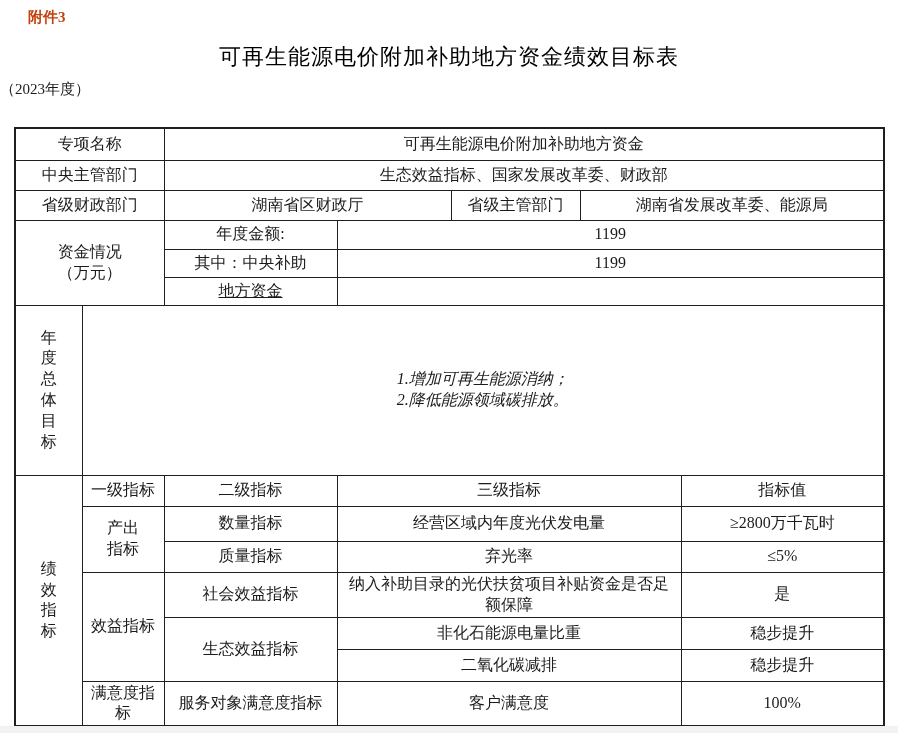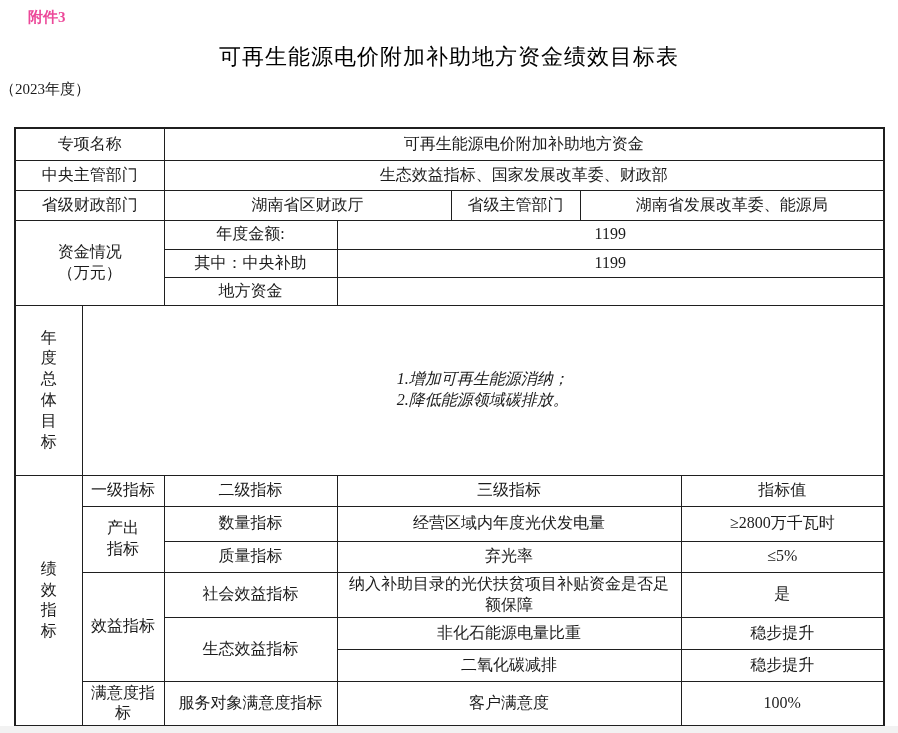--- a/index.html
+++ b/index.html
@@ -15,21 +15,21 @@
     overflow: hidden;
     font-family: "Liberation Serif", "DejaVu Serif", serif;
     color: #1b1b1b;
   }
   .attachment {
     position: absolute;
     left: 28px;
     top: 8px;
     font-size: 15px;
     font-weight: bold;
-    color: #ec4899;
+    color: #c2410c;
   }
   .doc-title {
     position: absolute;
     left: 0;
     top: 42px;
     width: 100%;
     text-align: center;
     font-size: 22px;
     font-weight: normal;
     letter-spacing: 1px;
@@ -66,21 +66,21 @@
   td.pre { white-space: pre-line; }
   td.v-label {
     white-space: pre-line;
     line-height: 1.5;
     padding: 0;
     letter-spacing: 0;
   }
   td.v-label-wide { line-height: 1.9; }
   td.align-left { text-align: left; padding-left: 8px; }
   td.align-left-tight { text-align: left; padding-left: 3px; }
-  td.align-right-lg { text-align: right; padding-right: 28px; }
+  td.align-right-lg { text-align: right; padding-right: 28px; text-decoration: underline; }
   td.goal-content {
     text-align: left;
     padding-left: 5px;
     white-space: pre-line;
     line-height: 1.5;
     font-style: italic;
   }
   .bottom-strip {
     position: absolute;
     left: 0;

